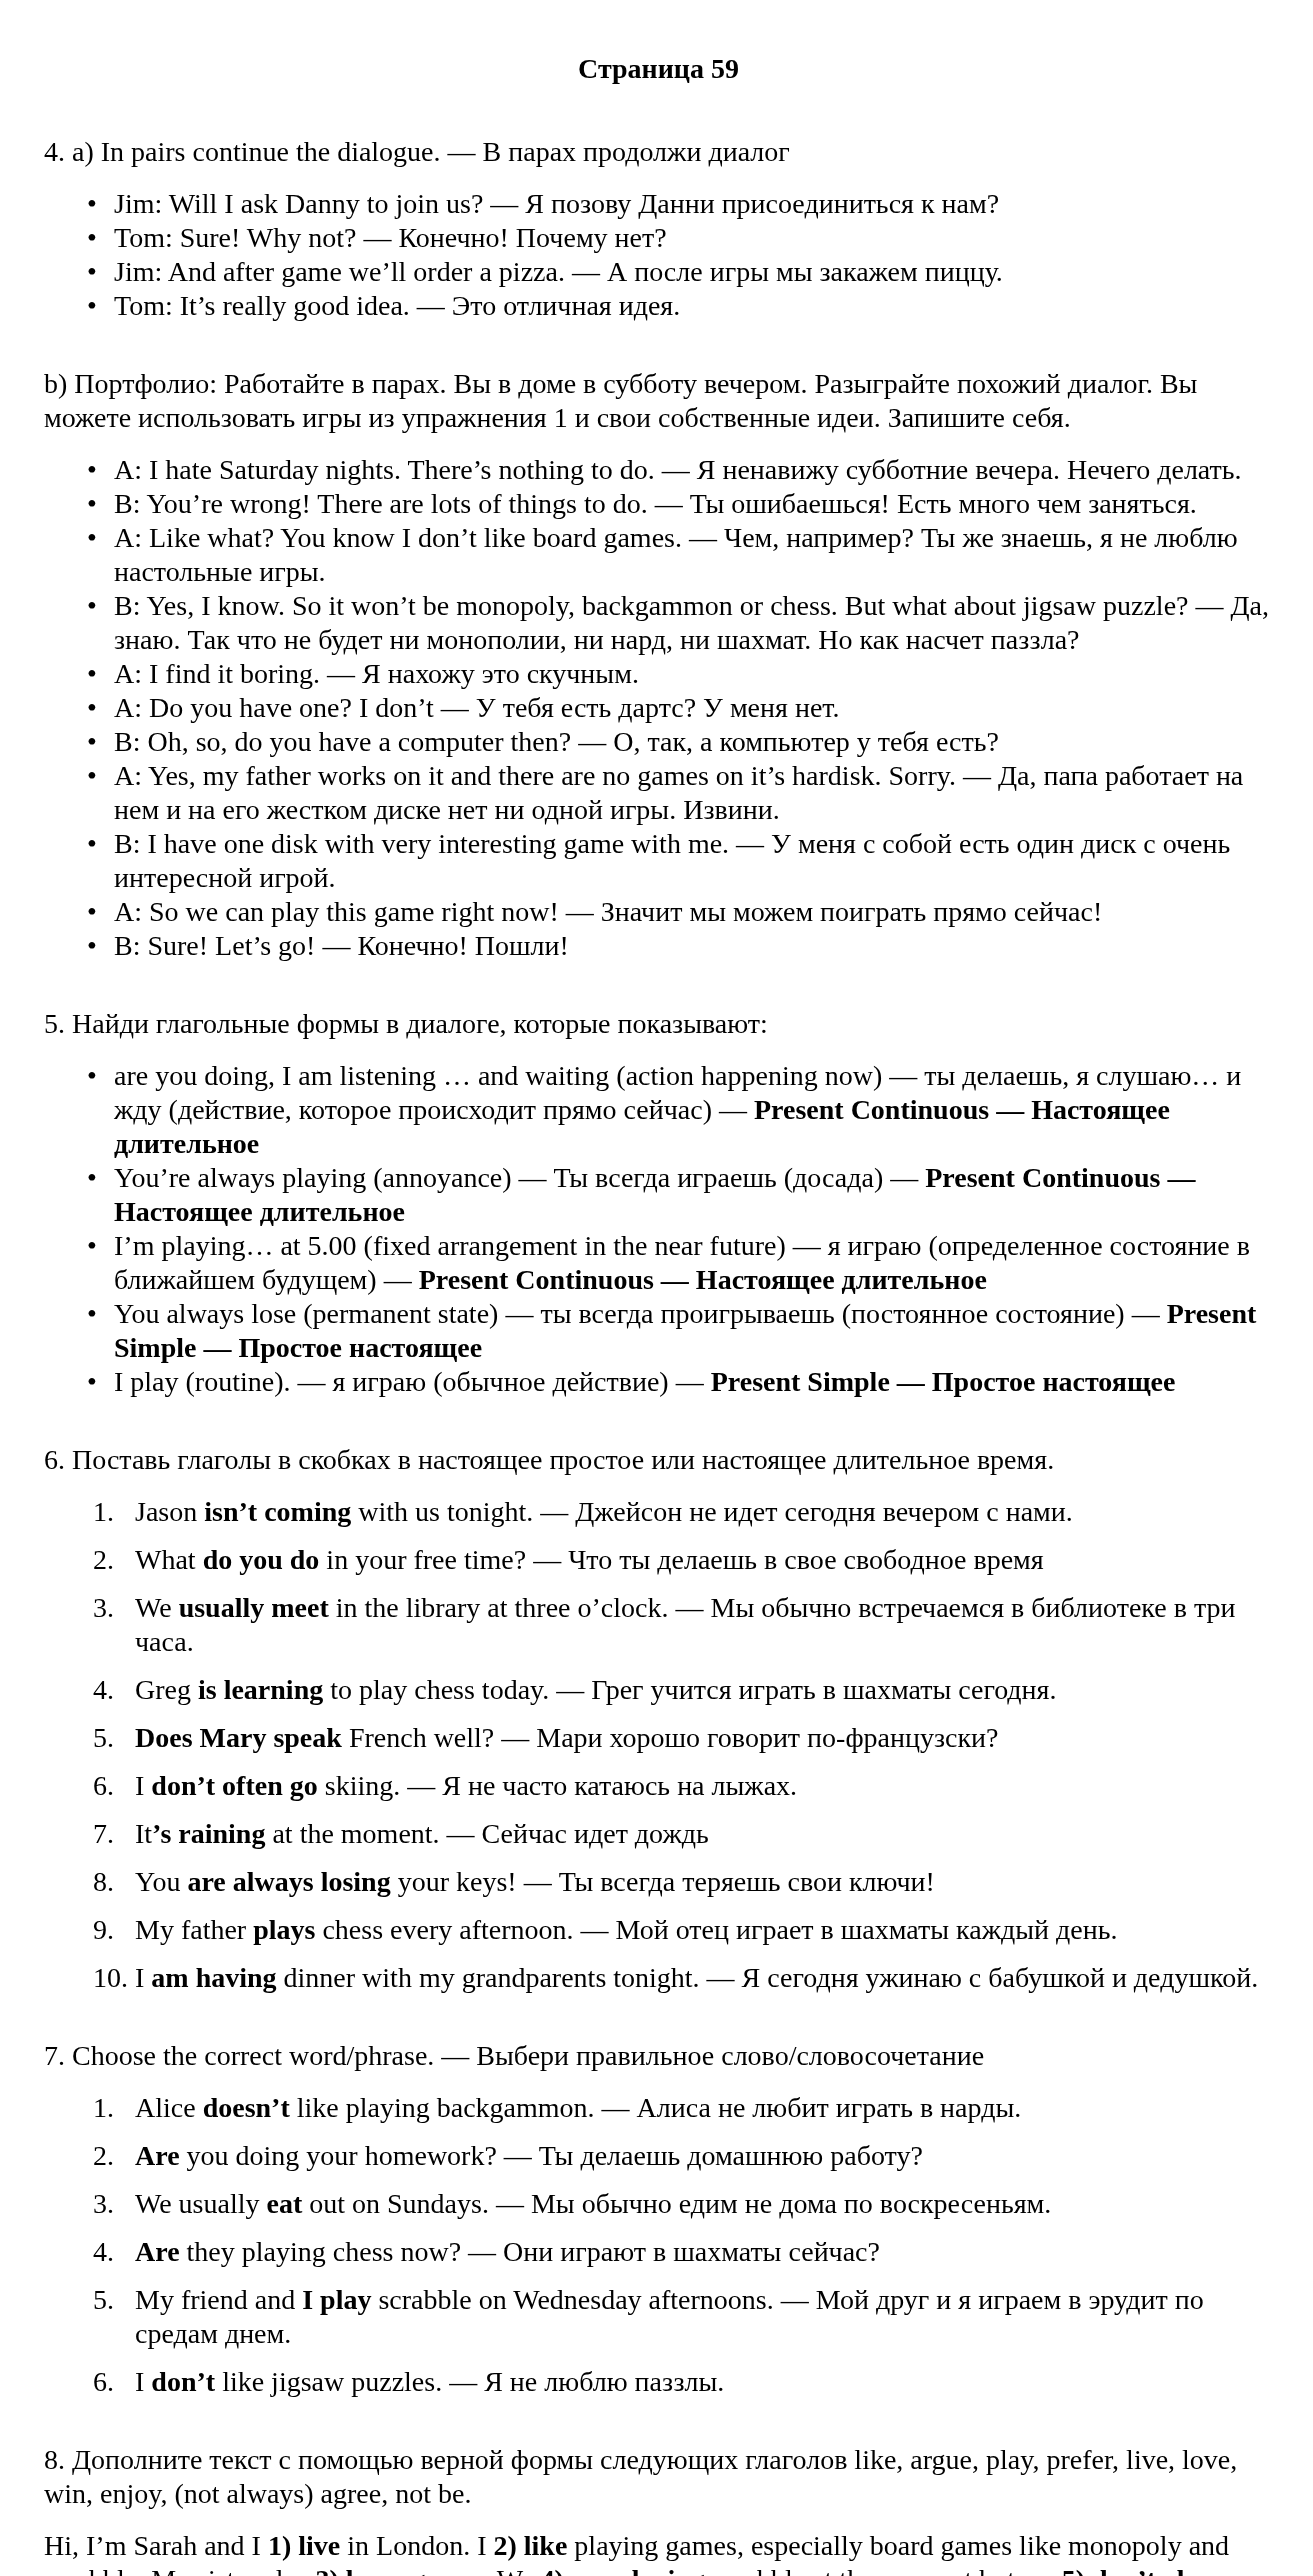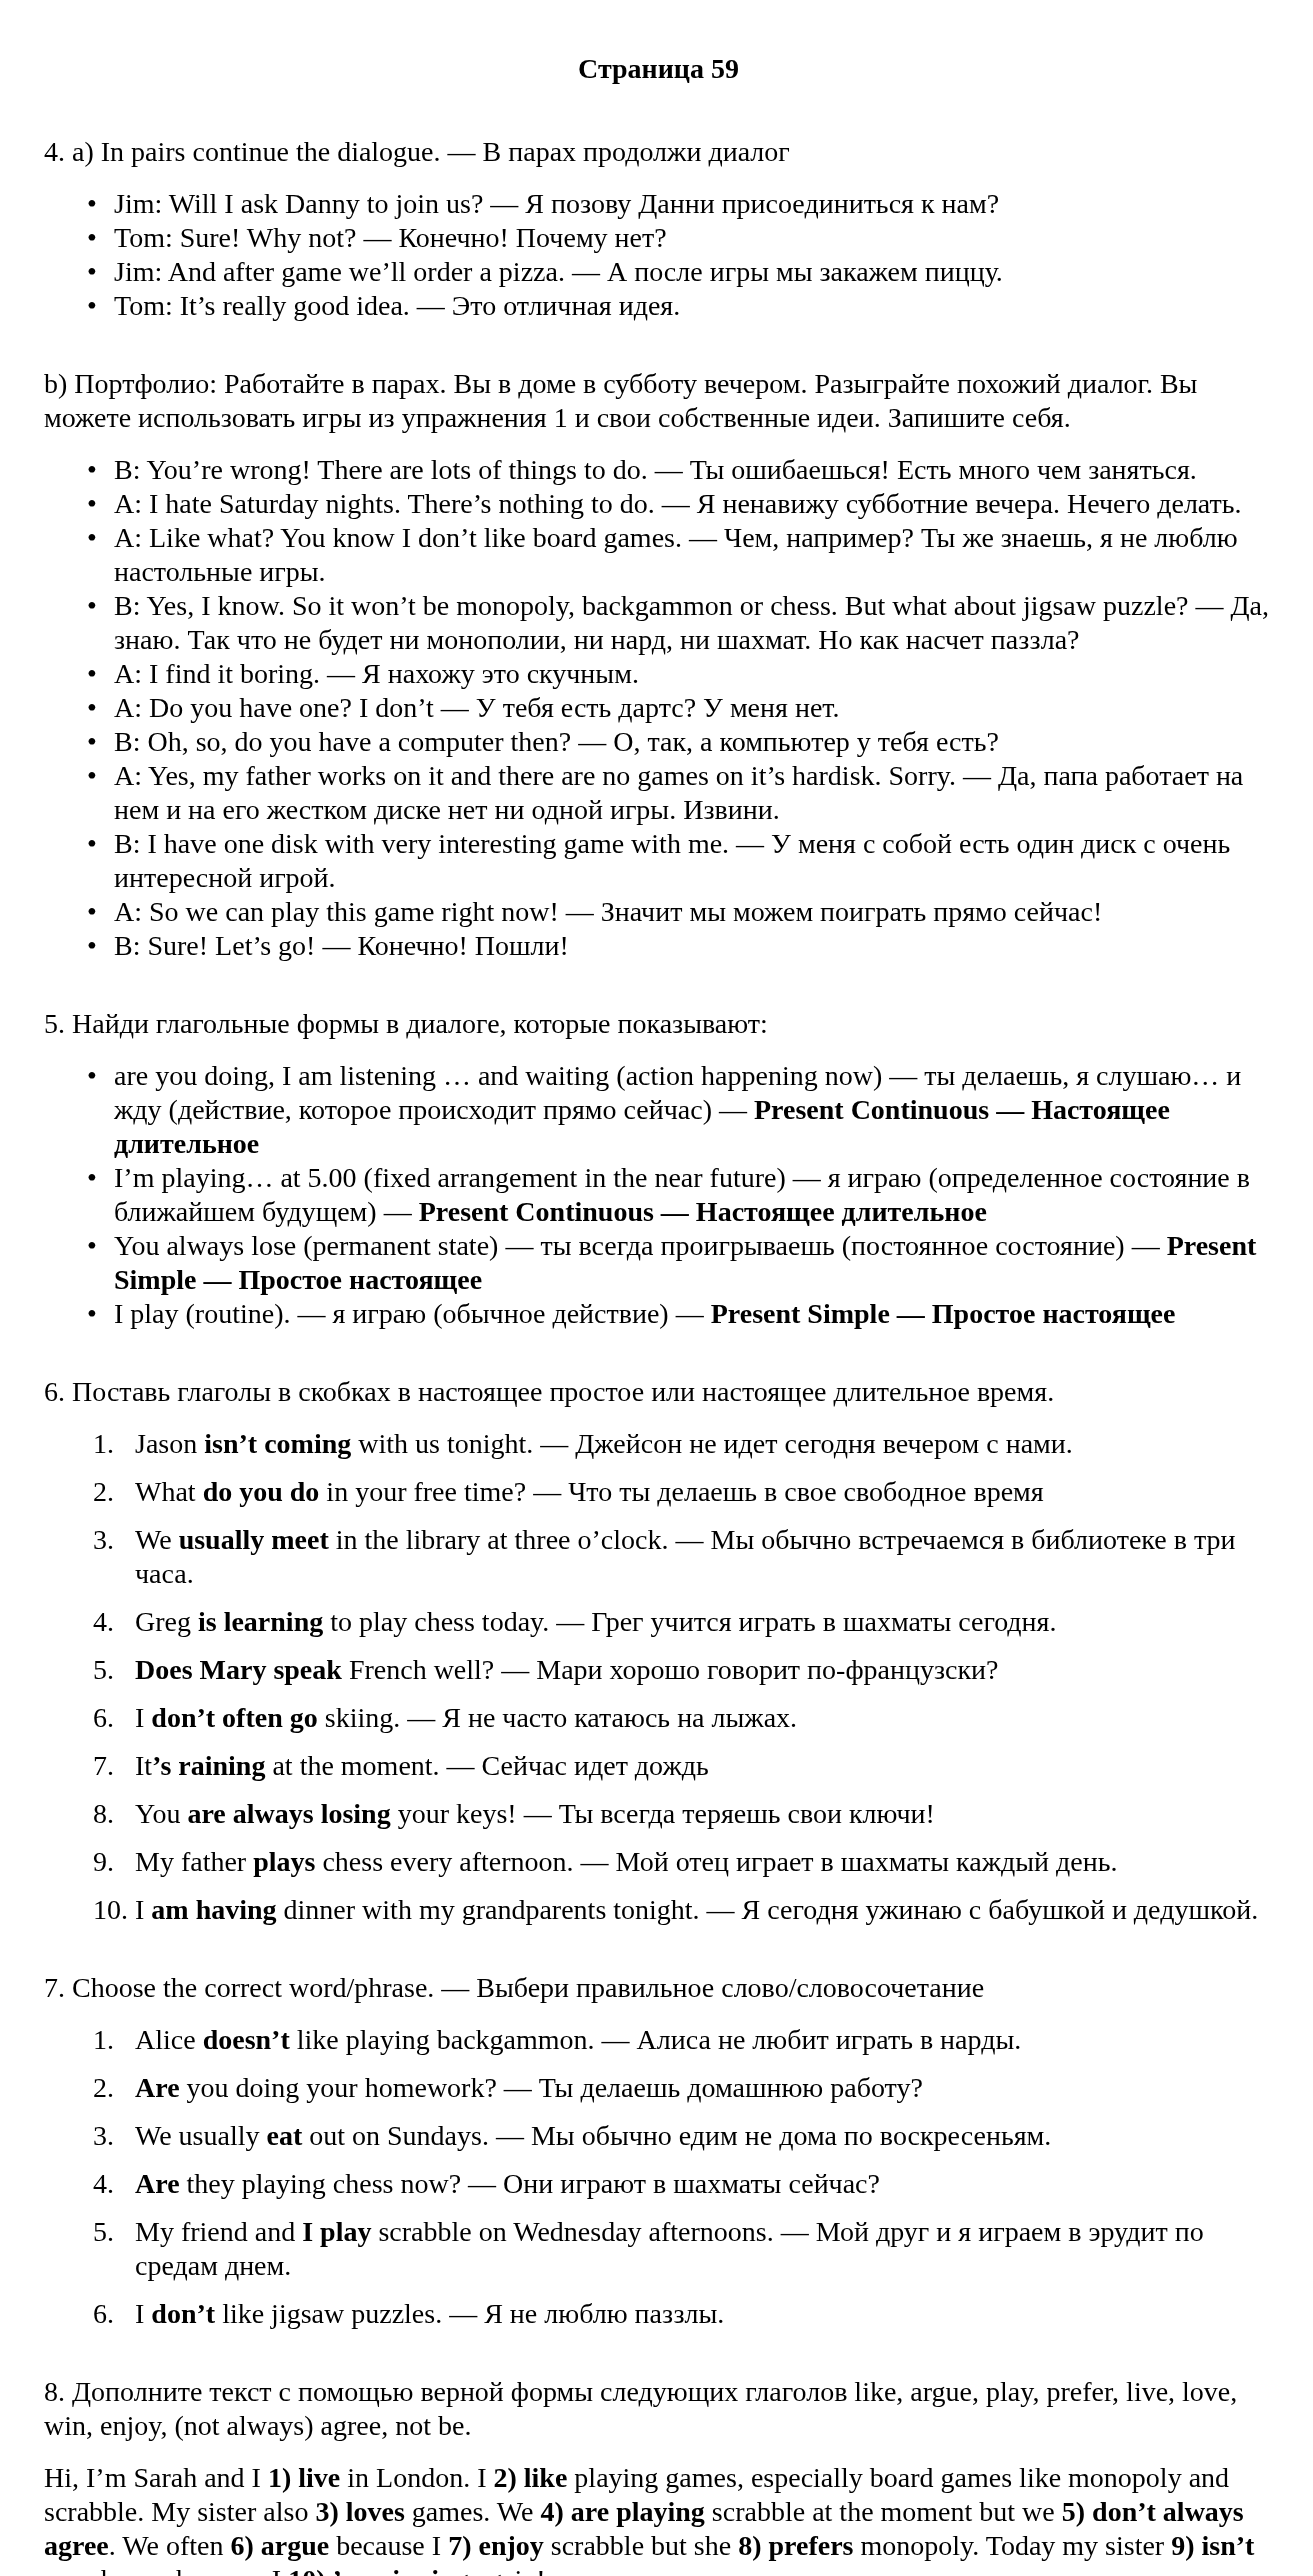--- a/index.html
+++ b/index.html
@@ -46,36 +46,37 @@
   <p class="h">4. a) In pairs continue the dialogue. — В парах продолжи диалог</p>
   <ul class="blist">
     <li>Jim: Will I ask Danny to join us? — Я позову Данни присоединиться к нам?</li>
     <li>Tom: Sure! Why not? — Конечно! Почему нет?</li>
     <li>Jim: And after game we’ll order a pizza. — А после игры мы закажем пиццу.</li>
     <li>Tom: It’s really good idea. — Это отличная идея.</li>
   </ul>
 
   <p class="h">b) Портфолио: Работайте в парах. Вы в доме в субботу вечером. Разыграйте похожий диалог. Вы можете использовать игры из упражнения 1 и свои собственные идеи. Запишите себя.</p>
   <ul class="blist">
+    <li>A: I hate Saturday nights. There’s nothing to do. — Я ненавижу субботние вечера. Нечего делать.</li>
     <li>B: You’re wrong! There are lots of things to do. — Ты ошибаешься! Есть много чем заняться.</li>
-    <li>A: I hate Saturday nights. There’s nothing to do. — Я ненавижу субботние вечера. Нечего делать.</li>
     <li>A: Like what? You know I don’t like board games. — Чем, например? Ты же знаешь, я не люблю настольные игры.</li>
     <li>B: Yes, I know. So it won’t be monopoly, backgammon or chess. But what about jigsaw puzzle? — Да, знаю. Так что не будет ни монополии, ни нард, ни шахмат. Но как насчет паззла?</li>
     <li>A: I find it boring. — Я нахожу это скучным.</li>
     <li>A: Do you have one? I don’t — У тебя есть дартс? У меня нет.</li>
     <li>B: Oh, so, do you have a computer then? — О, так, а компьютер у тебя есть?</li>
     <li>A: Yes, my father works on it and there are no games on it’s hardisk. Sorry. — Да, папа работает на нем и на его жестком диске нет ни одной игры. Извини.</li>
     <li>B: I have one disk with very interesting game with me. — У меня с собой есть один диск с очень интересной игрой.</li>
     <li>A: So we can play this game right now! — Значит мы можем поиграть прямо сейчас!</li>
     <li>B: Sure! Let’s go! — Конечно! Пошли!</li>
   </ul>
 
   <p class="h">5. Найди глагольные формы в диалоге, которые показывают:</p>
   <ul class="blist">
     <li>are you doing, I am listening … and waiting (action happening now) — ты делаешь, я слушаю… и жду (действие, которое происходит прямо сейчас) — <b>Present Continuous — Настоящее длительное</b></li>
+    <li>You’re always playing (annoyance) — Ты всегда играешь (досада) — <b>Present Continuous — Настоящее длительное</b></li>
     <li>I’m playing… at 5.00 (fixed arrangement in the near future) — я играю (определенное состояние в ближайшем будущем) — <b>Present Continuous — Настоящее длительное</b></li>
     <li>You always lose (permanent state) — ты всегда проигрываешь (постоянное состояние) — <b>Present Simple — Простое настоящее</b></li>
     <li>I play (routine). — я играю (обычное действие) — <b>Present Simple — Простое настоящее</b></li>
   </ul>
 
   <p class="h">6. Поставь глаголы в скобках в настоящее простое или настоящее длительное время.</p>
   <ol class="nlist">
     <li>Jason <b>isn’t coming</b> with us tonight. — Джейсон не идет сегодня вечером с нами.</li>
     <li>What <b>do you do</b> in your free time? — Что ты делаешь в свое свободное время</li>
     <li>We <b>usually meet</b> in the library at three o’clock. — Мы обычно встречаемся в библиотеке в три часа.</li>

